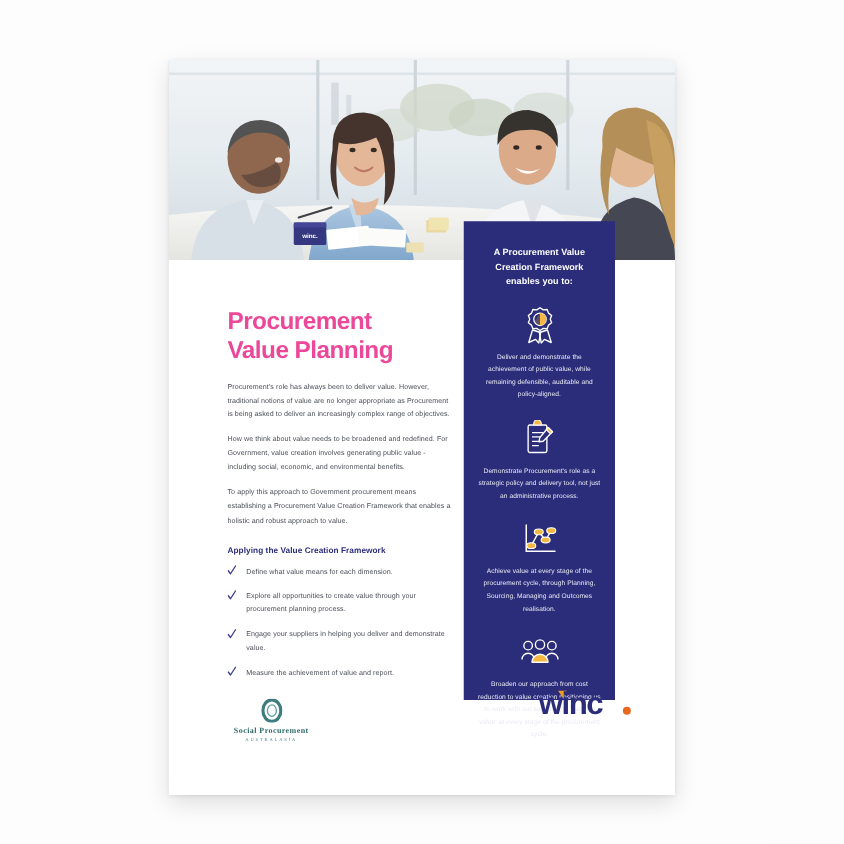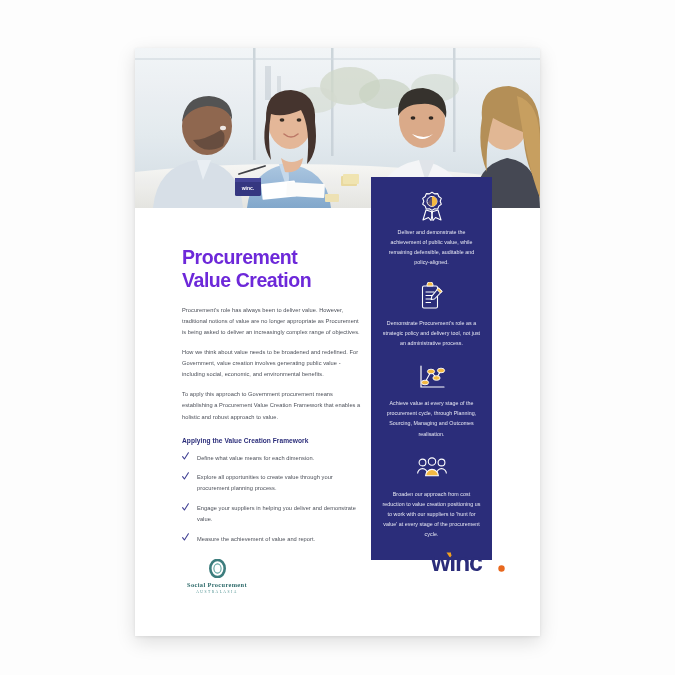--- a/index.html
+++ b/index.html
@@ -18,21 +18,21 @@
     box-shadow:0 6px 18px rgba(0,0,0,.13), 0 1px 3px rgba(0,0,0,.08);
   }
 
   
   .hero{position:absolute;left:0;top:0;width:405px;height:160px;overflow:hidden;background:#cfd6dd;}
   .hero svg{display:block;width:405px;height:160px;}
 
   
   .left{position:absolute;left:47px;top:198px;width:181px;}
   .title{
-    color:#6d28d9;font-weight:bold;font-size:19.5px;line-height:1.17;
+    color:#ec4899;font-weight:bold;font-size:19.5px;line-height:1.17;
     letter-spacing:-0.45px;margin:0 0 13px 0;
   }
   .para{
     color:#4b4f58;font-size:5.7px;line-height:1.95;margin:0 0 9px 0;
     letter-spacing:.05px;
   }
   .sub{
     color:#2b2d7a;font-weight:bold;font-size:6.6px;margin:14px 0 9px 0;
     letter-spacing:.05px;
   }
@@ -163,21 +163,21 @@
           <path d="M104 126 l26 -8" stroke="#37383d" stroke-width="1.8" stroke-linecap="round"></path>
         </g>
 
         <rect x="0" y="0" width="405" height="160" fill="#ffffff" opacity=".05"></rect>
       </svg>
     </div>
 
     <div class="left">
       <h1 class="title">
         <span>Procurement</span><br>
-        <span>Value Creation</span><br>
+        <span>Value Planning</span><br>
       </h1>
 
       <p class="para">Procurement's role has always been to deliver value. However, traditional notions of value are no longer appropriate as Procurement is being asked to deliver an increasingly complex range of objectives.</p>
       <p class="para">How we think about value needs to be broadened and redefined. For Government, value creation involves generating public value - including social, economic, and environmental benefits.</p>
       <p class="para">To apply this approach to Government procurement means establishing a Procurement Value Creation Framework that enables a holistic and robust approach to value.</p>
 
       <div class="sub">Applying the Value Creation Framework</div>
 
       <ul class="blist">
         <li class="bitem">
@@ -209,20 +209,21 @@
             <svg viewBox="0 0 7 9">
                 <path d="M0.6 4.6 L2.4 7.0 L6.4 0.8" stroke="#3f3f93" stroke-width="1.1" fill="none" stroke-linecap="round" stroke-linejoin="round"></path>
               </svg>
           </span>
           <span class="btxt">Measure the achievement of value and report.</span>
         </li>
       </ul>
     </div>
 
     <div class="panel">
+      <div class="panel-head">A Procurement Value Creation Framework enables you to:</div>
 
       <div class="feat">
         <div class="feat-icon">
           <svg width="26" height="30" viewBox="0 0 26 30">
             <path d="M7 19 L4 29 L9.5 26.5 L12 29.5 L13.5 21 Z" fill="none" stroke="#ffffff" stroke-width="1.1" stroke-linejoin="round"></path>
             <path d="M19 19 L22 29 L16.5 26.5 L14 29.5 L12.5 21 Z" fill="none" stroke="#ffffff" stroke-width="1.1" stroke-linejoin="round"></path>
             <path d="M13 1.2 l2.6 1.7 l3.1 -.3 l1.1 2.9 l2.5 1.9 l-1.1 2.9 l1.1 2.9 l-2.5 1.9 l-1.1 2.9 l-3.1 -.3 l-2.6 1.7 l-2.6 -1.7 l-3.1 .3 l-1.1 -2.9 l-2.5 -1.9 l1.1 -2.9 l-1.1 -2.9 l2.5 -1.9 l1.1 -2.9 l3.1 .3 Z" fill="none" stroke="#ffffff" stroke-width="1.1" stroke-linejoin="round"></path>
             <path d="M13 5.4 a5 5 0 0 1 0 10 a5 5 0 0 1 0 -10 Z" fill="none" stroke="#ffffff" stroke-width="1"></path>
             <path d="M13 5.4 a5 5 0 0 1 0 10 Z" fill="#f4b942"></path>
             <path d="M8.4 12.6 a5 5 0 0 0 4.6 2.8 l0 -10 Z" fill="#f4b942" opacity=".25"></path>

